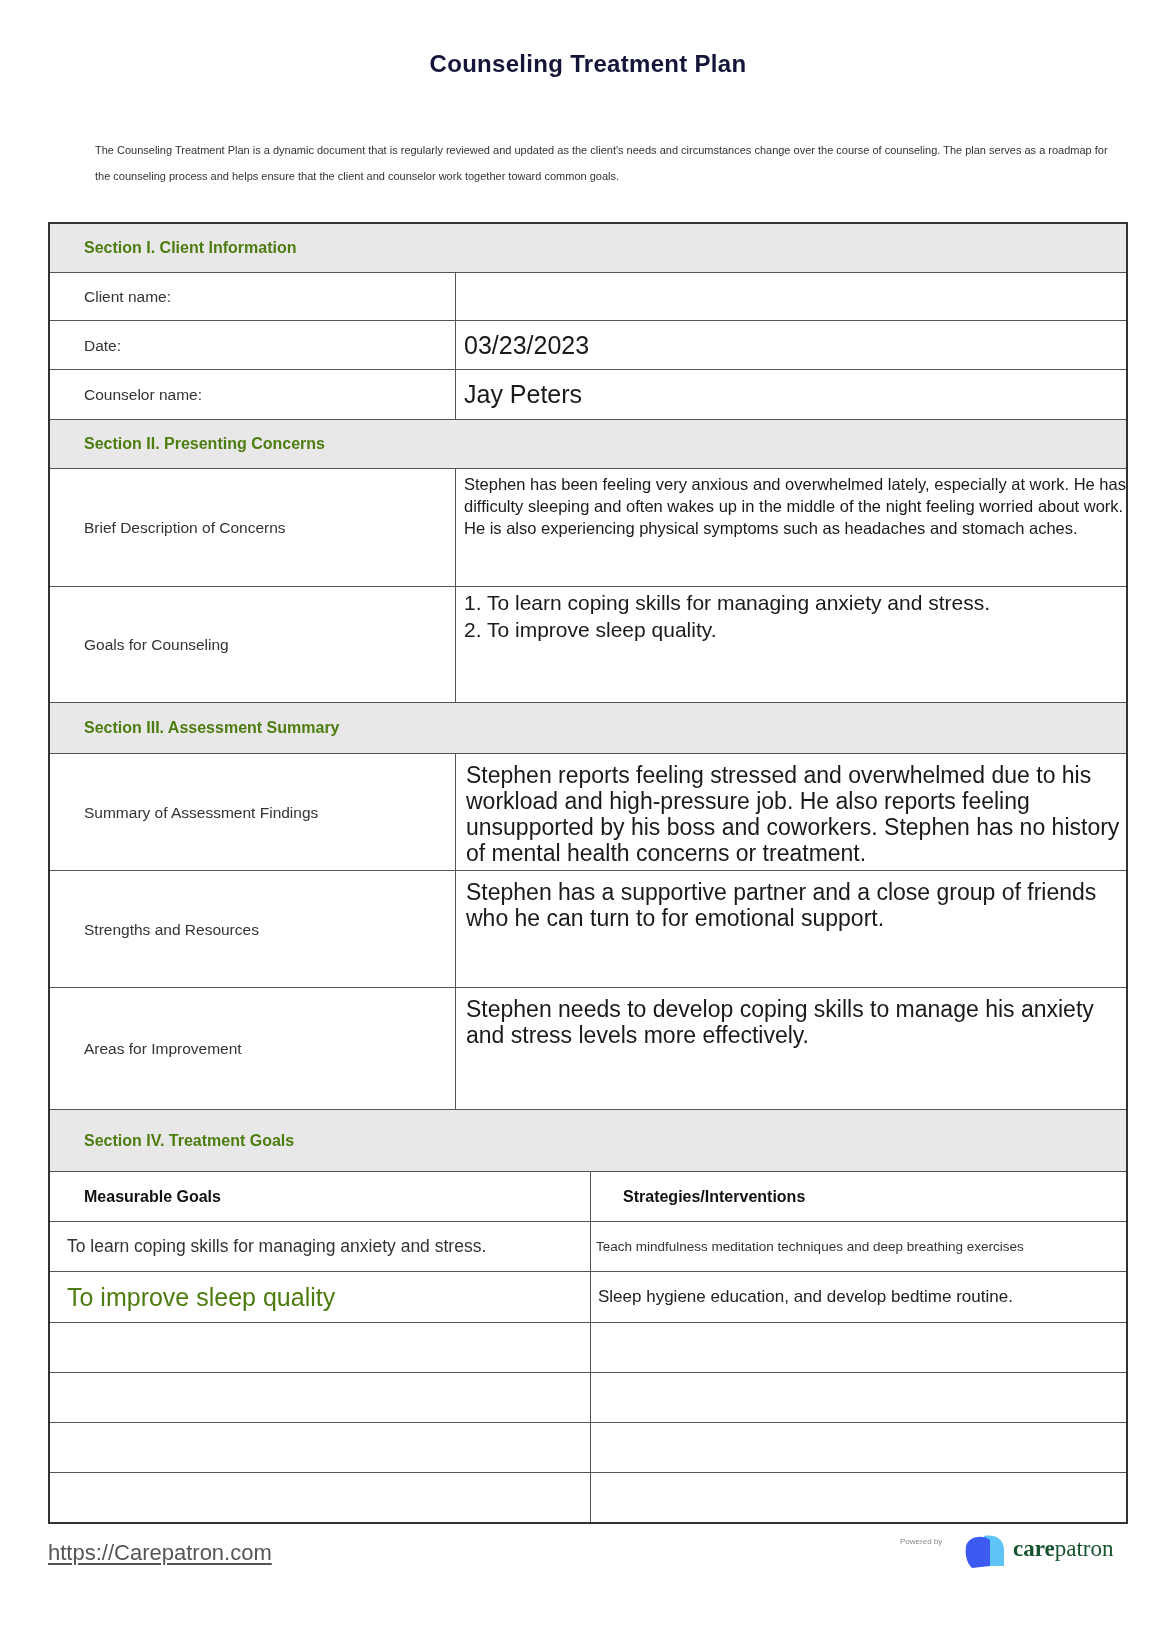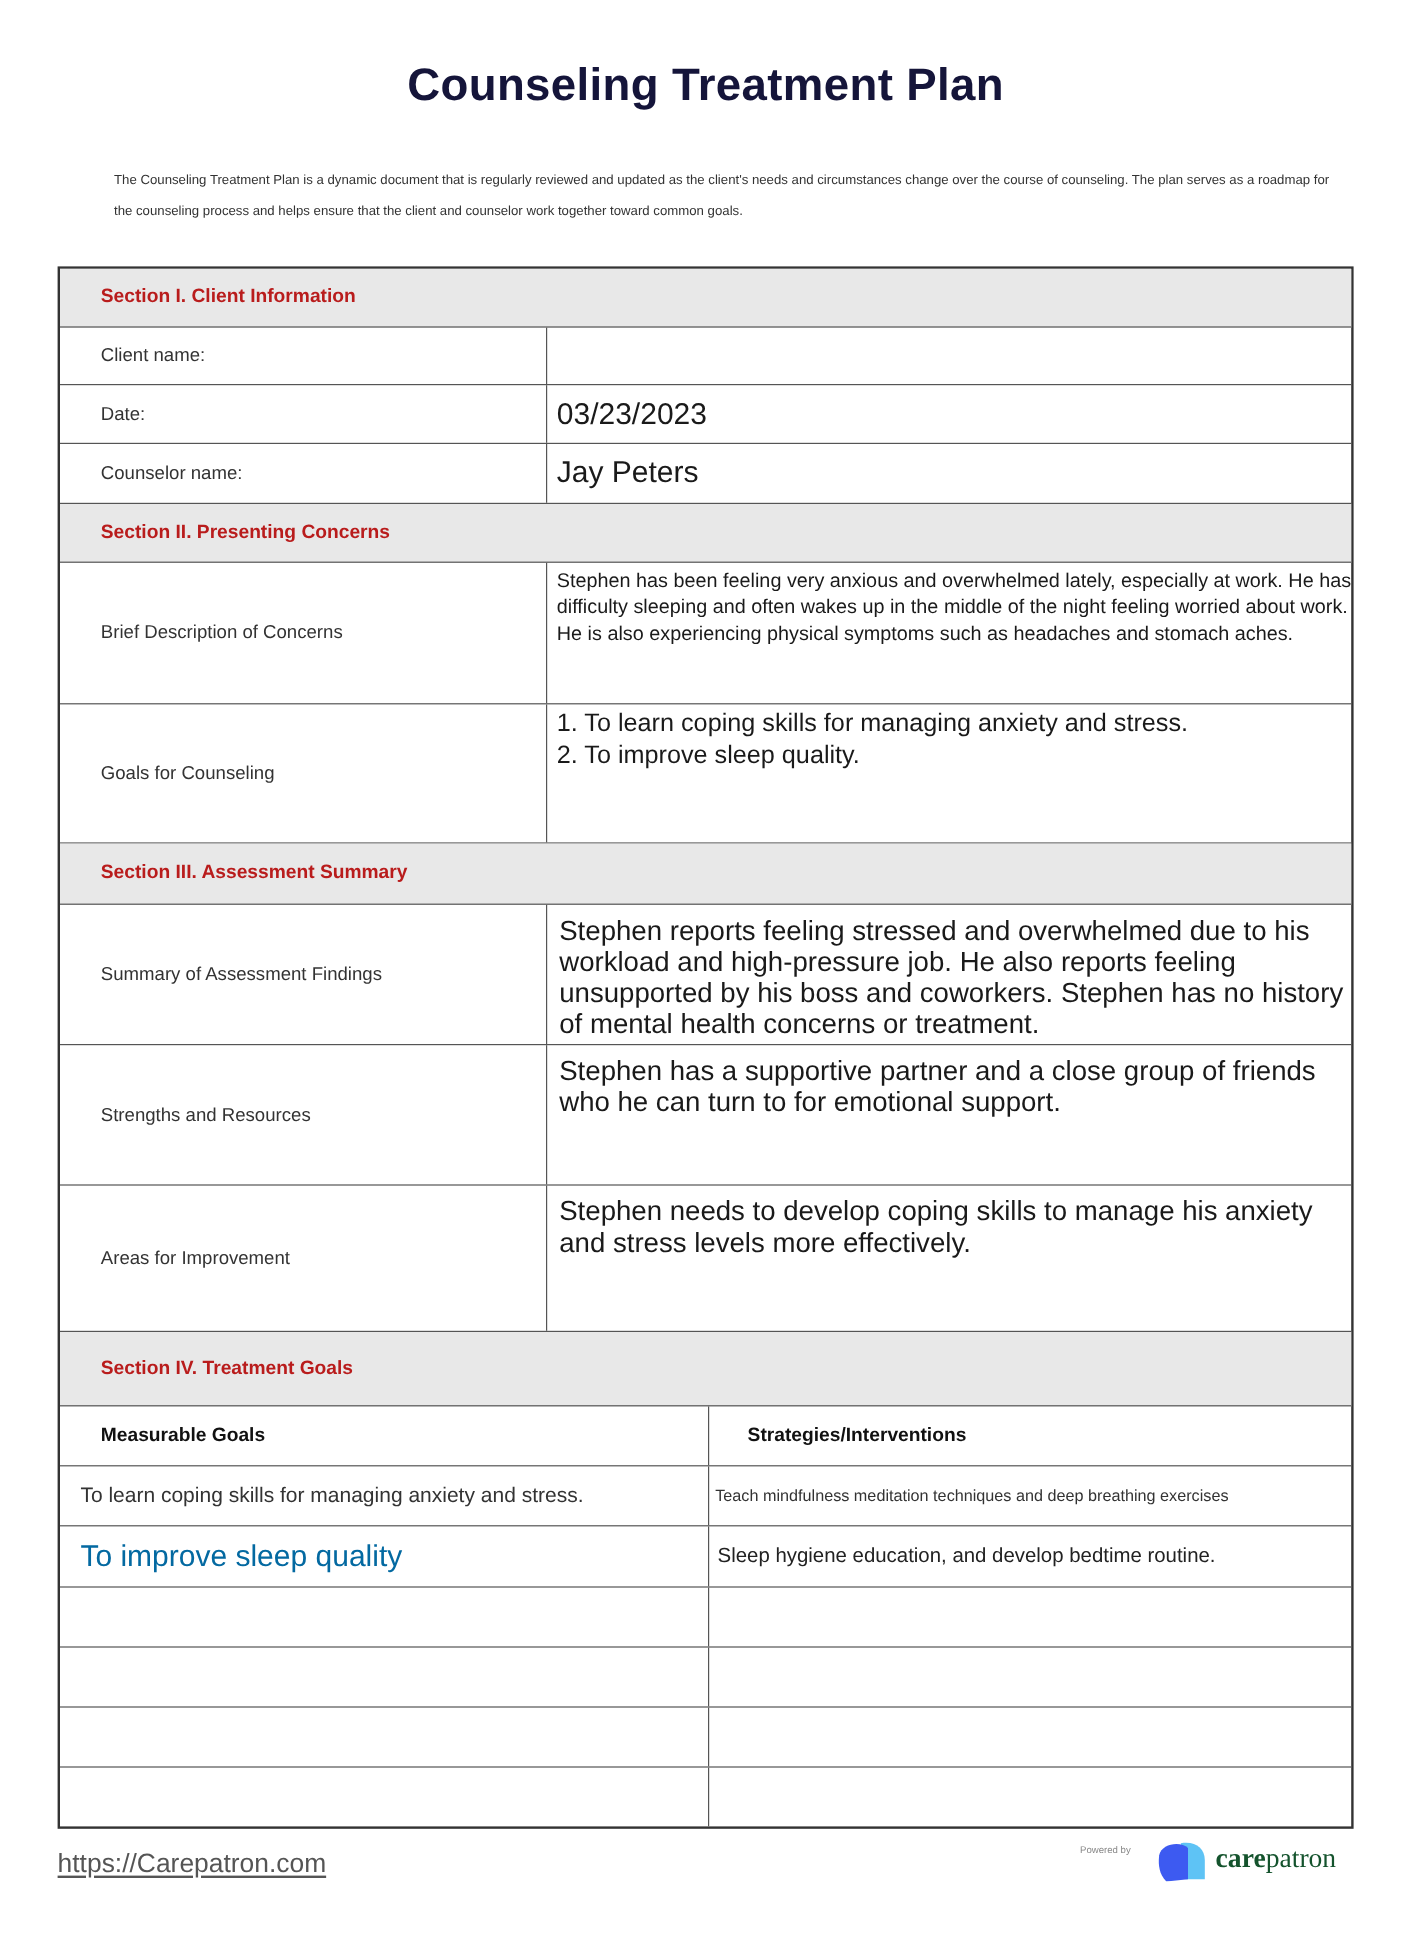--- a/index.html
+++ b/index.html
@@ -1,26 +1,26 @@
 <!DOCTYPE html>
 <html><head>
 <meta charset="utf-8">
 <style>
   html, body { margin: 0; padding: 0; background: #ffffff; }
   body { width: 1176px; height: 1630px; position: relative; overflow: hidden;
          font-family: "Liberation Sans", "DejaVu Sans", sans-serif; color: #222; }
   .title { position: absolute; left: 0; width: 1176px; top: 50px; text-align: center;
-           font-size: 38px; font-weight: bold; color: #15153a; letter-spacing: 0.3px; margin: 0; }
+           font-size: 24px; font-weight: bold; color: #15153a; letter-spacing: 0.3px; margin: 0; }
   .intro { position: absolute; left: 83px; top: 126px; width: 1020px;
            font-size: 11px; line-height: 25.5px; color: #333; margin: 12px; }
   .form { position: absolute; left: 48px; top: 222px; width: 1080px;
           border: 2px solid #333; box-sizing: border-box; }
   .row { display: flex; border-bottom: 1.5px solid #555; box-sizing: border-box; }
   .row.last { border-bottom: none; }
-  .sec-head { background: #e8e8e8; font-weight: bold; font-size: 16px; color: #b91c1c;
+  .sec-head { background: #e8e8e8; font-weight: bold; font-size: 16px; color: #4d7c0f;
               padding-left: 34px; display: flex; align-items: center; }
   .lbl { width: 406px; flex: none; border-right: 1.5px solid #555; box-sizing: border-box;
          padding-left: 34px; font-size: 15.5px; color: #333; display: flex; align-items: center; line-height: 25px; }
   .val { flex: 1; padding-left: 8px; box-sizing: border-box; color: #1a1a1a; }
   .val.big { font-size: 25px; display: flex; align-items: center; }
   .val.small { font-size: 16.5px; line-height: 22px; padding-top: 4px; }
   .val.med { font-size: 21px; line-height: 27px; padding-top: 8px; }
   .val.med2 { font-size: 23px; line-height: 26px; padding-top: 8px; padding-left: 10px; }
   .tg-l { width: 541px; flex: none; border-right: 1.5px solid #555; box-sizing: border-box;
           display: flex; align-items: center; }
@@ -84,21 +84,21 @@
   <div class="row sec-head" style="height:62px">Section IV. Treatment Goals</div>
   <div class="row" style="height:50px">
     <div class="tg-l tg-head" style="padding-left:34px">Measurable Goals</div>
     <div class="tg-r tg-head" style="padding-left:32px">Strategies/Interventions</div>
   </div>
   <div class="row" style="height:50px">
     <div class="tg-l" style="padding-left:17px;font-size:17.5px;color:#333">To learn coping skills for managing anxiety and stress.</div>
     <div class="tg-r" style="padding-left:5px;font-size:13.5px;color:#333">Teach mindfulness meditation techniques and deep breathing exercises</div>
   </div>
   <div class="row" style="height:51px">
-    <div class="tg-l" style="padding-left:17px;font-size:25px;color:#0369a1">To improve sleep quality</div>
+    <div class="tg-l" style="padding-left:17px;font-size:25px;color:#4d7c0f">To improve sleep quality</div>
     <div class="tg-r" style="padding-left:7px;font-size:17px;color:#222">Sleep hygiene education, and develop bedtime routine.</div>
   </div>
   <div class="row" style="height:50px">
     <div class="tg-l"></div>
     <div class="tg-r"></div>
   </div>
   <div class="row" style="height:50px">
     <div class="tg-l"></div>
     <div class="tg-r"></div>
   </div>

